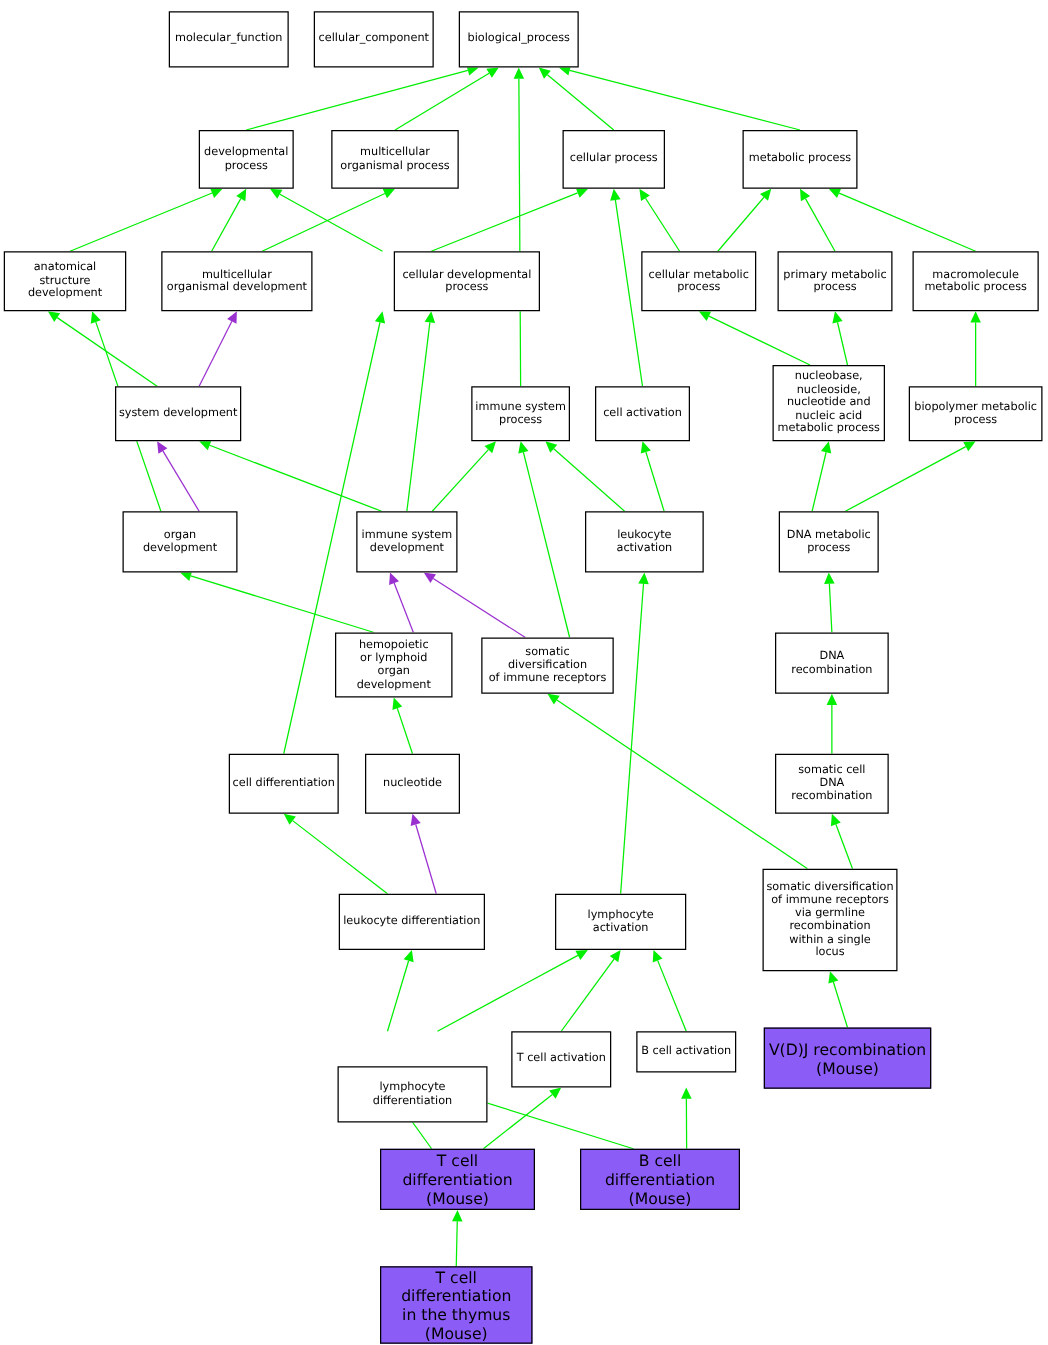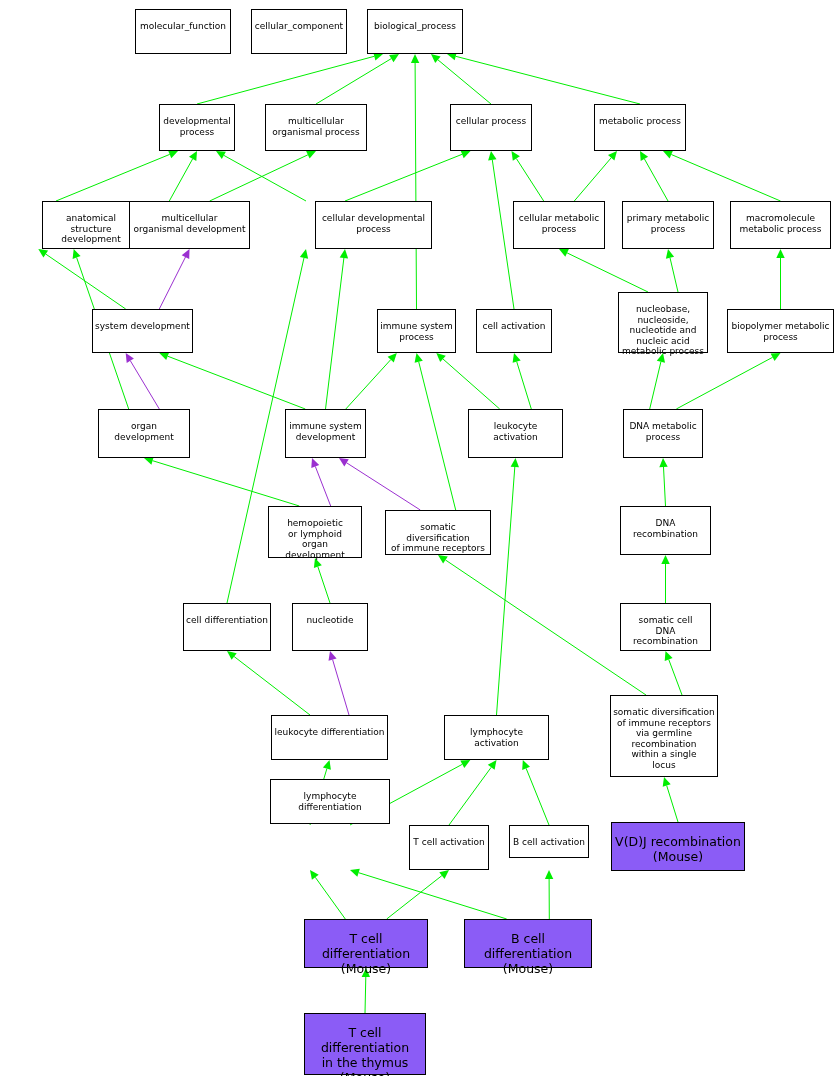--- a/index.html
+++ b/index.html
@@ -17,20 +17,21 @@
     left:0; top:0;
     width:838px; height:1076px;
     pointer-events:none;
   }
   .node{
     position:absolute;
     box-sizing:border-box;
     border:1px solid #000000;
     background:#ffffff;
     display:flex;
+    align-items:center;
     justify-content:center;
     text-align:center;
     color:#000000;
     font-size:9px;
     line-height:10.5px;
     letter-spacing:0px;
     padding:11px 2px;
     z-index:2;
     white-space:pre-line;
   }
@@ -258,21 +259,21 @@
   <div id="node-layer">
       <div class="node" style="left: 135px; top: 9px; width: 96px; height: 45px;"><span>molecular_function</span></div>
       <div class="node" style="left: 251px; top: 9px; width: 96px; height: 45px;"><span>cellular_component</span></div>
       <div class="node" style="left: 367px; top: 9px; width: 96px; height: 45px;"><span>biological_process</span></div>
       <div class="node" style="left: 159px; top: 104px; width: 76px; height: 47px;"><span>developmental
 process</span></div>
       <div class="node" style="left: 265px; top: 104px; width: 102px; height: 47px;"><span>multicellular
 organismal process</span></div>
       <div class="node" style="left: 450px; top: 104px; width: 82px; height: 47px;"><span>cellular process</span></div>
       <div class="node" style="left: 594px; top: 104px; width: 92px; height: 47px;"><span>metabolic process</span></div>
-      <div class="node" style="left: 3px; top: 201px; width: 98px; height: 48px; margin-left: 39px;"><span>anatomical structure
+      <div class="node" style="left: 3px; top: 201px; width: 98px; height: 48px;"><span>anatomical structure
 development</span></div>
       <div class="node" style="left: 129px; top: 201px; width: 121px; height: 48px;"><span>multicellular
 organismal development</span></div>
       <div class="node" style="left: 267px; top: 201px; width: 117px; height: 48px; margin-left: 48px;"><span>cellular developmental
 process</span></div>
       <div class="node" style="left: 513px; top: 201px; width: 92px; height: 48px;"><span>cellular metabolic
 process</span></div>
       <div class="node" style="left: 622px; top: 201px; width: 92px; height: 48px;"><span>primary metabolic
 process</span></div>
       <div class="node" style="left: 730px; top: 201px; width: 101px; height: 48px;"><span>macromolecule
@@ -305,21 +306,21 @@
       <div class="node" style="left: 620px; top: 603px; width: 91px; height: 48px;"><span>somatic cell
 DNA recombination</span></div>
       <div class="node" style="left: 271px; top: 715px; width: 117px; height: 45px;"><span>leukocyte differentiation</span></div>
       <div class="node" style="left: 444px; top: 715px; width: 105px; height: 45px;"><span>lymphocyte activation</span></div>
       <div class="node" style="left: 610px; top: 695px; width: 108px; height: 82px;"><span>somatic diversification
 of immune receptors
 via germline
 recombination
 within a single
 locus</span></div>
-      <div class="node" style="left: 270px; top: 779px; width: 120px; height: 45px;"><span>lymphocyte differentiation</span></div>
+      <div class="node" style="left: 270px; top: 853px; width: 120px; height: 45px;"><span>lymphocyte differentiation</span></div>
       <div class="node" style="left: 409px; top: 825px; width: 80px; height: 45px;"><span>T cell activation</span></div>
       <div class="node" style="left: 509px; top: 825px; width: 80px; height: 33px;"><span>B cell activation</span></div>
       <div class="node highlight" style="left: 611px; top: 822px; width: 134px; height: 49px;"><span>V(D)J recombination
 (Mouse)</span></div>
       <div class="node highlight" style="left: 304px; top: 919px; width: 124px; height: 49px;"><span>T cell differentiation
 (Mouse)</span></div>
       <div class="node highlight" style="left: 464px; top: 919px; width: 128px; height: 49px;"><span>B cell differentiation
 (Mouse)</span></div>
       <div class="node highlight" style="left: 304px; top: 1013px; width: 122px; height: 62px;"><span>T cell differentiation
 in the thymus

